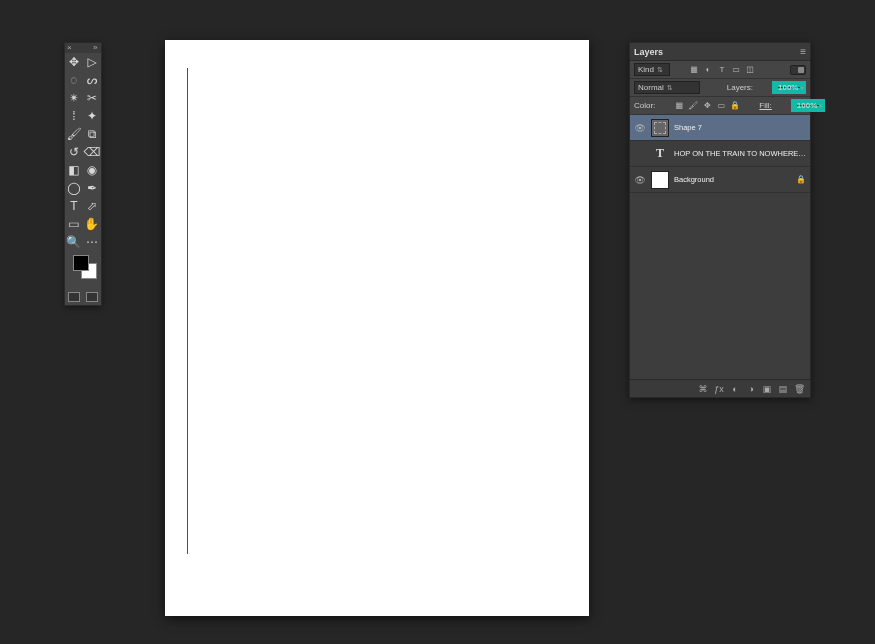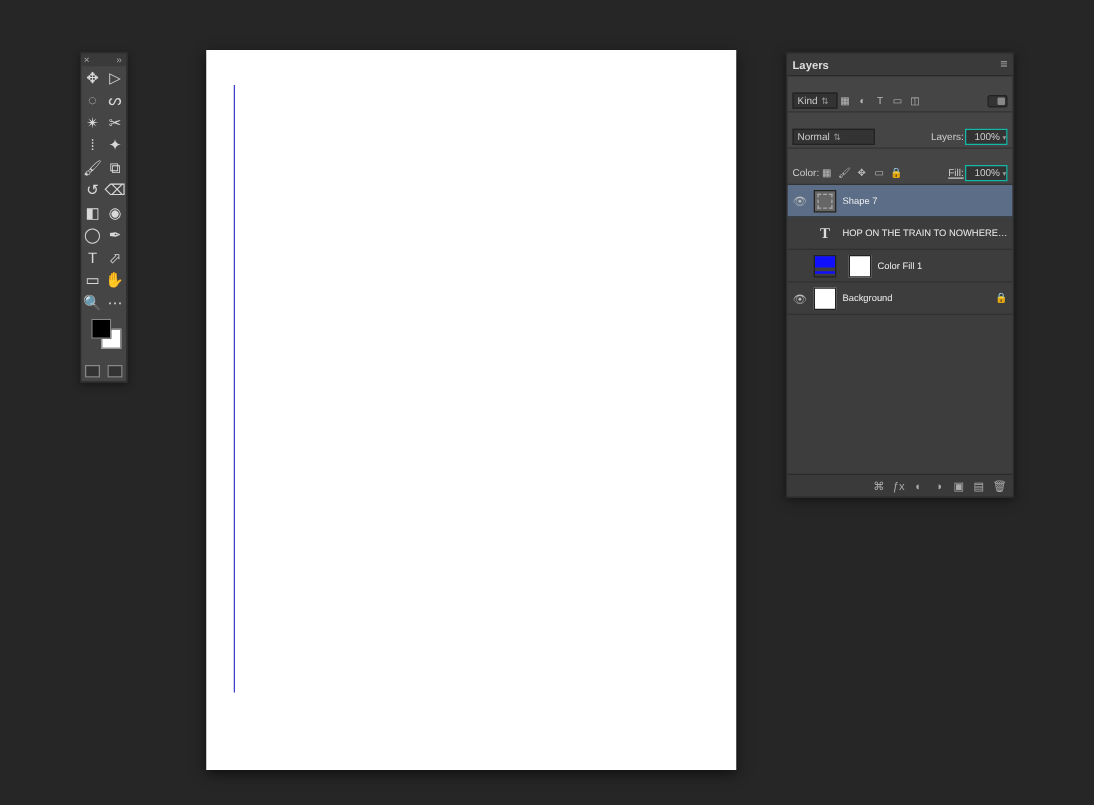--- a/index.html
+++ b/index.html
@@ -123,26 +123,25 @@
   .layers-tabbar .panel-menu {
     font-size: 10px; color: #aaa;
   }
 
   .layers-filter-row,
   .layers-blend-row,
   .layers-lock-row {
     height: 18px;
     display: flex;
     align-items: center;
-    gap: 1px;
+    gap: 19px;
     padding: 0 4px;
     border-bottom: 1px solid #333;
     font-size: 8px;
     color: #ccc;
-    margin-top: 11px;
   }
   .mini-select {
     background: #333;
     border: 1px solid #222;
     color: #ccc;
     font-size: 8px;
     height: 13px;
     padding: 0 3px;
     display: flex;
     align-items: center;
@@ -156,23 +155,24 @@
   }
   .filter-kind { width: 36px; }
   .filter-icons { display:flex; gap:4px; }
   .filter-icons span { width:10px; height:10px; display:flex; align-items:center; justify-content:center; font-size:8px; color:#bbb; }
   .filter-toggle { margin-left:auto; width:16px; height:10px; background:#333; border:1px solid #222; border-radius:2px; position:relative; }
   .filter-toggle::after { content:""; position:absolute; right:1px; top:1px; width:6px; height:6px; background:#888; border-radius:1px;}
 
   .blend-select { width: 66px; text-align: right; }
   .opacity-label { font-size:8px; color:#ccc; margin-left:auto; }
   .pct-box {
-    background:#333; border:1px solid #14b8a6; height:13px; width:34px;
-    font-size:8px; color:#ccc; display:flex; align-items:center; justify-content:flex-end;
+    background:#333; border:6px solid #14b8a6; height:13px; width:34px;
+    font-size:8px; color:#ccc; display:flex; align-items:center; justify-content:flex-start;
     position:relative;
+    font-weight:bold;
   }
   .pct-box .drop { font-size:6px; color:#999; margin-left:2px; }
 
   .lock-icons { display:flex; gap:4px; align-items:center; }
   .lock-icons span { font-size:8px; color:#bbb; width:10px; text-align:center; }
   .fill-label { margin-left:auto; font-size:8px;text-decoration:underline; }
 
   .layers-list {
     flex: 1;
     background: #3d3d3d;
@@ -364,30 +364,20 @@
         <div class="layer-eye">👁</div>
         <div class="layer-thumb shape"></div>
         <div class="layer-name">Shape 7</div>
       </div>
       <div class="layer-row">
         <div class="layer-eye"></div>
         <div class="layer-thumb type-icon">T</div>
         <div class="layer-name">HOP ON THE TRAIN TO NOWHERE BABY</div>
       </div>
       <div class="layer-row">
-        <div class="layer-eye"></div>
-        <div class="fill-thumb">
-          <div class="half-blue"></div>
-          <div class="half-bar"></div>
-        </div>
-        <span class="layer-link"></span>
-        <div class="layer-mask"></div>
-        <div class="layer-name">Color Fill 1</div>
-      </div>
-      <div class="layer-row">
         <div class="layer-eye">👁</div>
         <div class="layer-thumb"></div>
         <div class="layer-name">Background</div>
         <div class="layer-lock-icon">🔒</div>
       </div>
     </div>
 
   <div class="layers-footer">
     <span>⌘</span>
     <span>ƒx</span>

